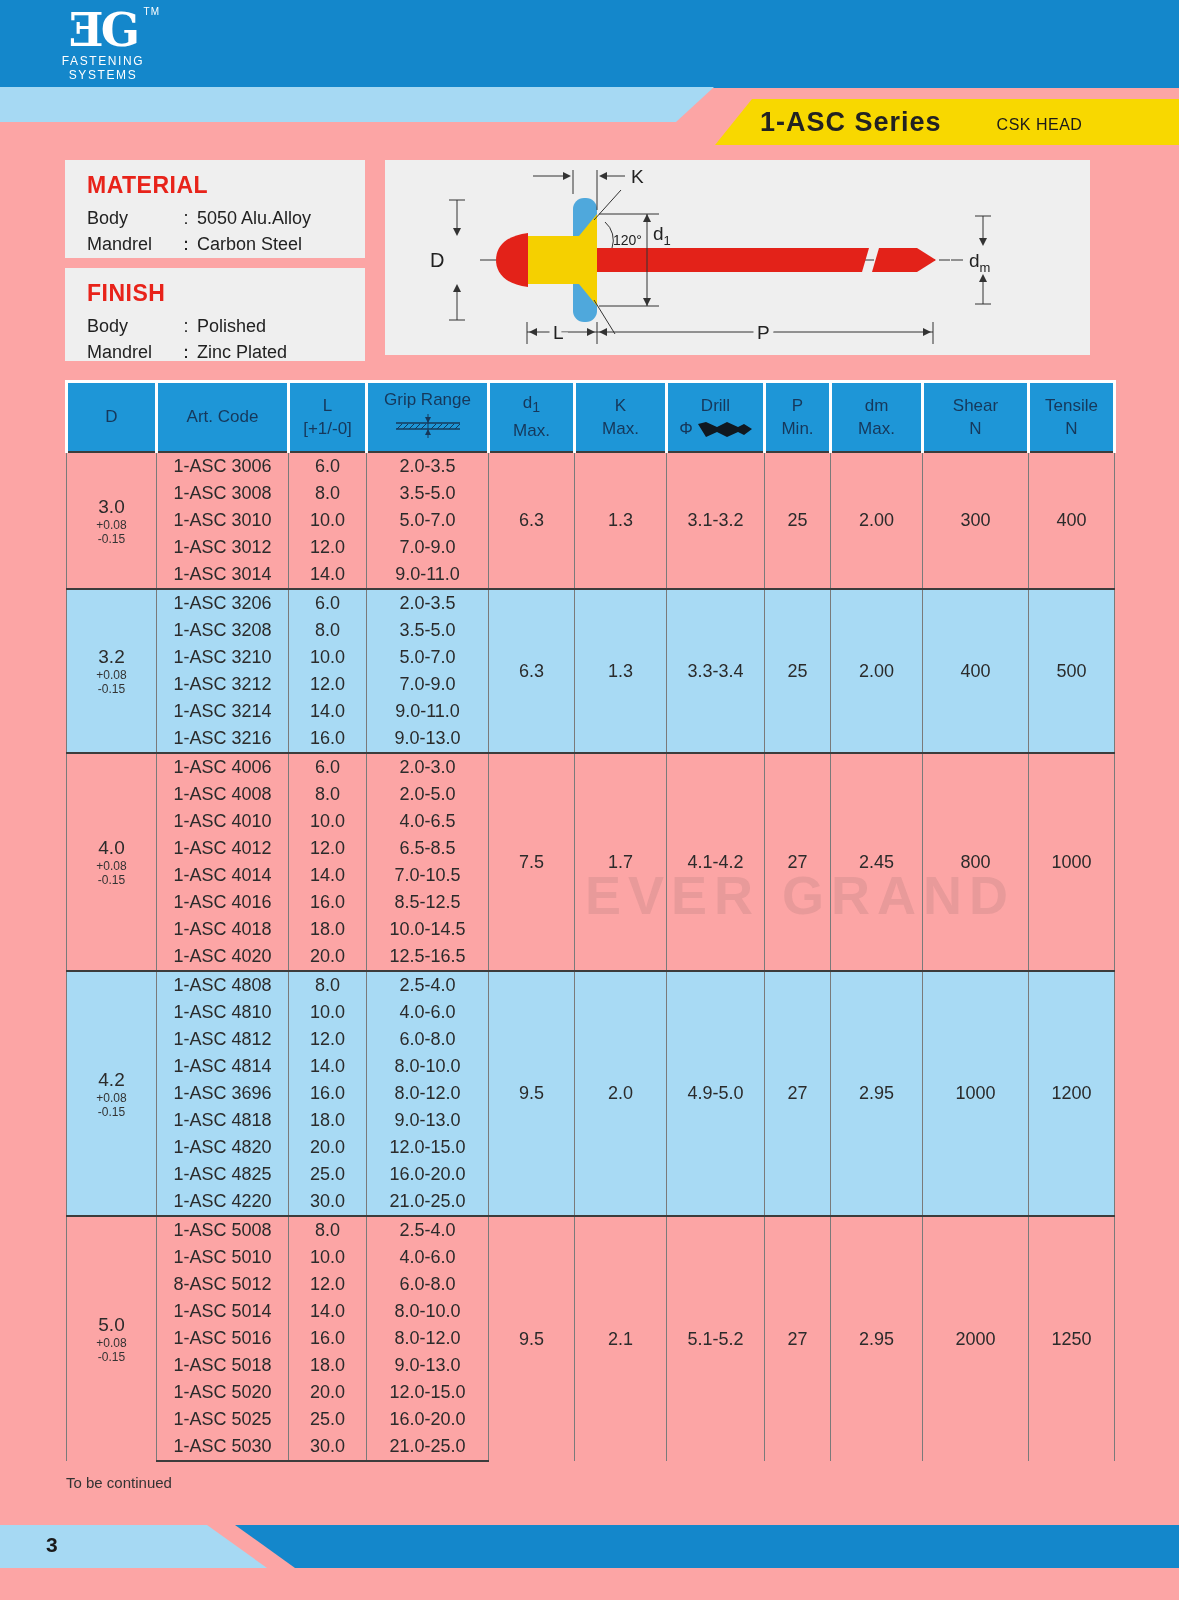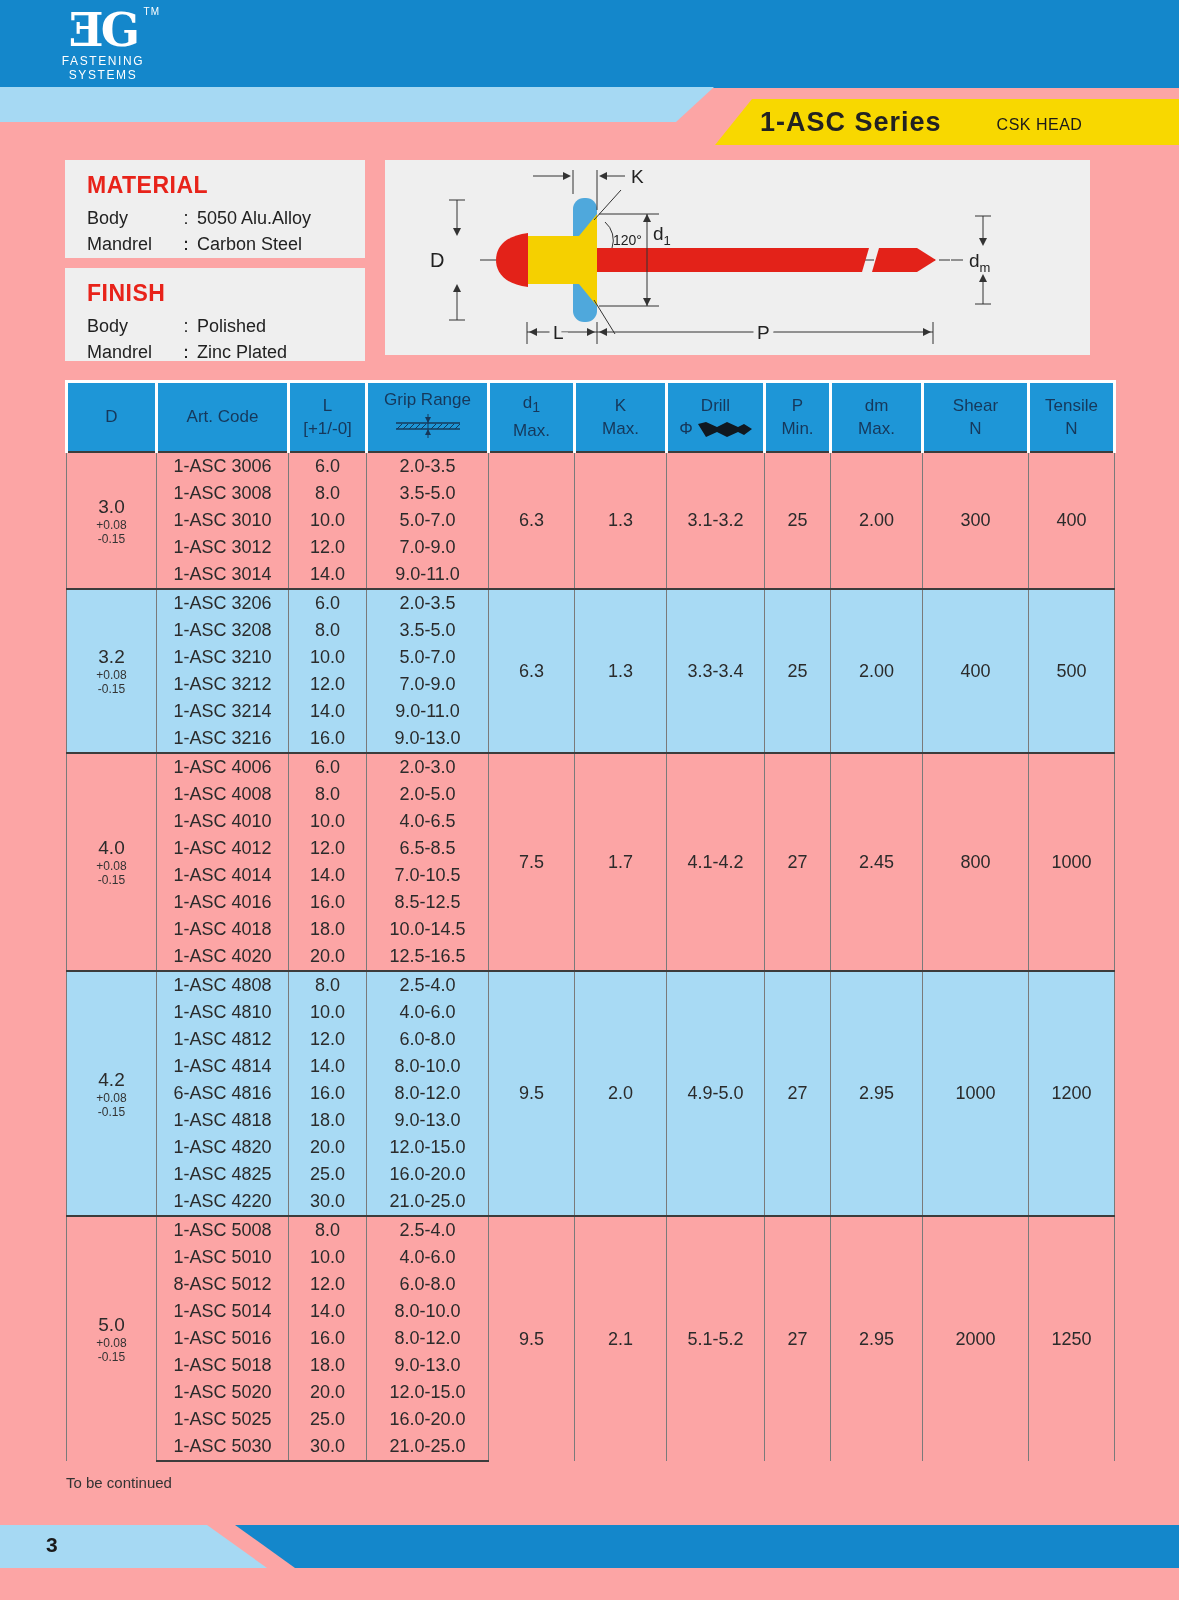--- a/index.html
+++ b/index.html
@@ -423,21 +423,21 @@
           <td class="col-art">1-ASC 4812</td>
           <td class="col-l">12.0</td>
           <td class="col-grip">6.0-8.0</td>
         </tr>
         <tr class="shaded">
           <td class="col-art">1-ASC 4814</td>
           <td class="col-l">14.0</td>
           <td class="col-grip">8.0-10.0</td>
         </tr>
         <tr class="shaded">
-          <td class="col-art">6-ASC 4816</td>
+          <td class="col-art">1-ASC 3696</td>
           <td class="col-l">16.0</td>
           <td class="col-grip">8.0-12.0</td>
         </tr>
         <tr class="shaded">
           <td class="col-art">1-ASC 4818</td>
           <td class="col-l">18.0</td>
           <td class="col-grip">9.0-13.0</td>
         </tr>
         <tr class="shaded">
           <td class="col-art">1-ASC 4820</td>
@@ -507,20 +507,21 @@
           <td class="col-grip">16.0-20.0</td>
         </tr>
         <tr class="last-row">
           <td class="col-art">1-ASC 5030</td>
           <td class="col-l">30.0</td>
           <td class="col-grip">21.0-25.0</td>
         </tr>
       </tbody>
   </table>
 
+  <div class="watermark">EVER GRAND</div>
 
   <div class="continued">To be continued</div>
 
   <div class="footer-light"></div>
   <div class="footer-dark"></div>
   <div class="page-num">3</div>
 
 </div>
 
 </body></html>

